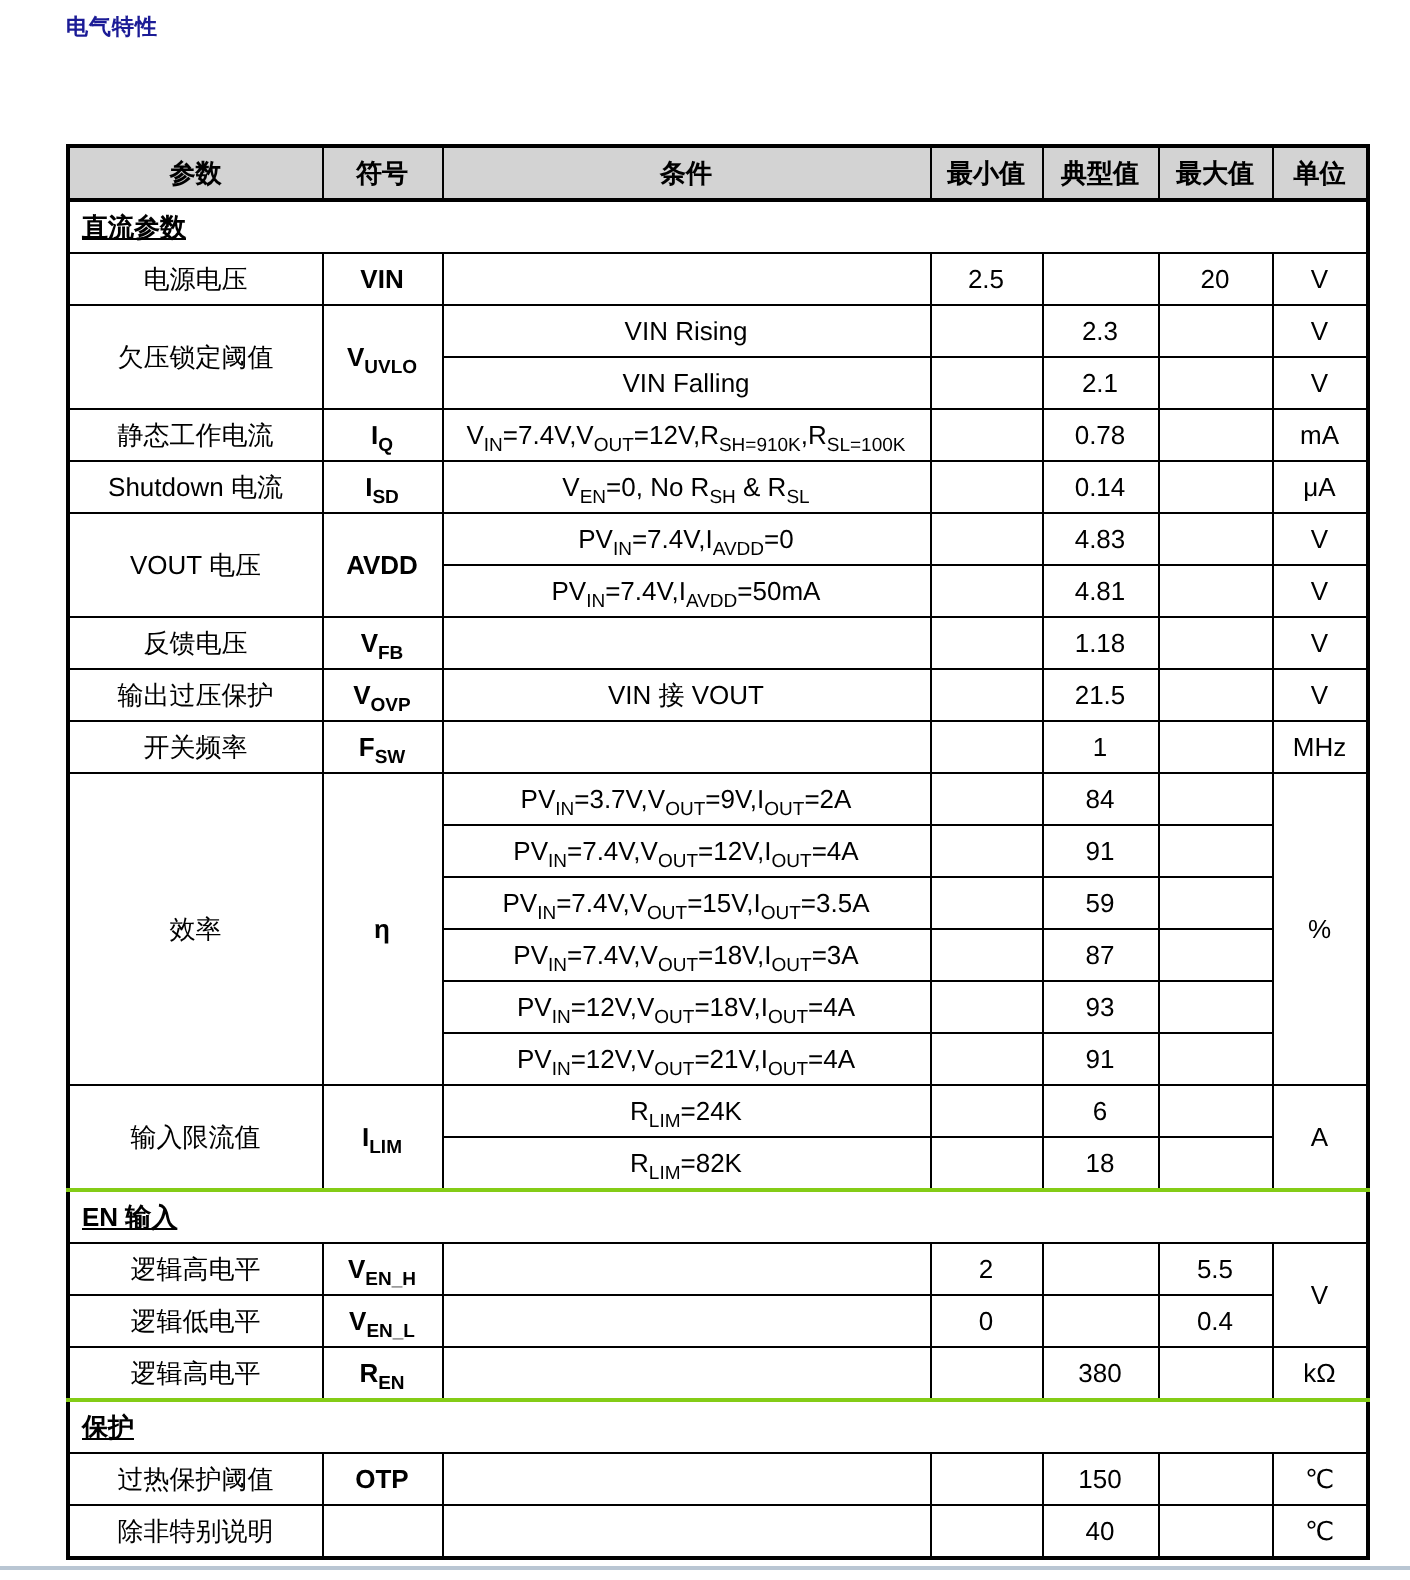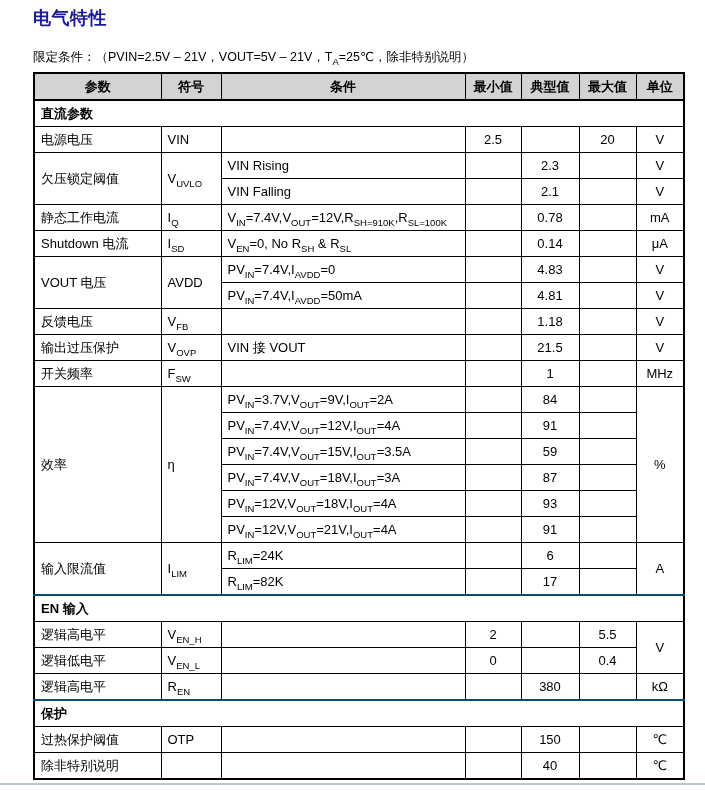--- a/index.html
+++ b/index.html
@@ -6,21 +6,21 @@
   .page {
     position:relative;
     width:705px; height:790px;
     background:#ffffff;
     font-family:"Liberation Sans","DejaVu Sans",sans-serif;
     color:#000;
     overflow:hidden;
   }
   .title {
     position:absolute; left:33px; top:6px; margin:0;
-    font-size:18px; font-weight:bold; color:#1b1b96;
+    font-size:11px; font-weight:bold; color:#1b1b96;
     letter-spacing:0.5px;
   }
   .conditions {
     position:absolute; left:33px; top:49px;
     font-size:12.5px; color:#000; white-space:nowrap;
   }
   table.spec-table {
     position:absolute; left:33px; top:72px;
     width:650px;
     border-collapse:collapse; table-layout:fixed;
@@ -34,40 +34,39 @@
     overflow:hidden;
     white-space:nowrap;
   }
   .spec-table th {
     background:#d3d3d3;
     font-weight:bold;
     text-align:center;
     padding:0 2px;
     border-bottom:2px solid #000;
   }
-  td.c-param, td.c-symbol, td.c-condition { text-align:left;margin-top:27px; }
+  td.c-param, td.c-symbol, td.c-condition { text-align:center;margin-top:27px; }
   td.c-min, td.c-typ, td.c-max, td.c-unit { text-align:center; }
-  td.c-symbol { font-weight:normal; }
+  td.c-symbol { font-weight:bold; }
   td.section-cell {
     font-weight:bold; text-align:left;
   }
-  tr.section-row td { border-top:2px solid #0c4a6e; }
+  tr.section-row td { border-top:2px solid #84cc16;text-decoration:underline; }
   sub { font-size:9.5px; line-height:0; }
   .footer-divider {
     position:absolute; left:0; top:783px;
     width:705px; height:2px;
     background:#b9c6d3;
   }
 </style>
 </head>
 <body>
 
 <div class="page">
   <h1 class="title">电气特性</h1>
-  <div class="conditions">限定条件：（PVIN=2.5V – 21V，VOUT=5V – 21V，T<sub>A</sub>=25℃，除非特别说明）</div>
 
   <table class="spec-table">
     <colgroup>
       <col style="width:127px">
         <col style="width:60px">
         <col style="width:244px">
       <col style="width:56px">
         <col style="width:58px">
         <col style="width:57px">
         <col style="width:48px">
@@ -217,21 +216,21 @@
           <td class="c-symbol" rowspan="2">I<sub>LIM</sub></td>
           <td class="c-condition">R<sub>LIM</sub>=24K</td>
           <td class="c-min"></td>
           <td class="c-typ">6</td>
           <td class="c-max"></td>
           <td class="c-unit" rowspan="2">A</td>
         </tr>
         <tr>
           <td class="c-condition">R<sub>LIM</sub>=82K</td>
           <td class="c-min"></td>
-          <td class="c-typ">17</td>
+          <td class="c-typ">18</td>
           <td class="c-max"></td>
         </tr>
         <tr class="section-row">
           <td colspan="7" class="section-cell">EN 输入</td>
         </tr>
         <tr>
           <td class="c-param">逻辑高电平</td>
           <td class="c-symbol">V<sub>EN_H</sub></td>
           <td class="c-condition"></td>
           <td class="c-min">2</td>

